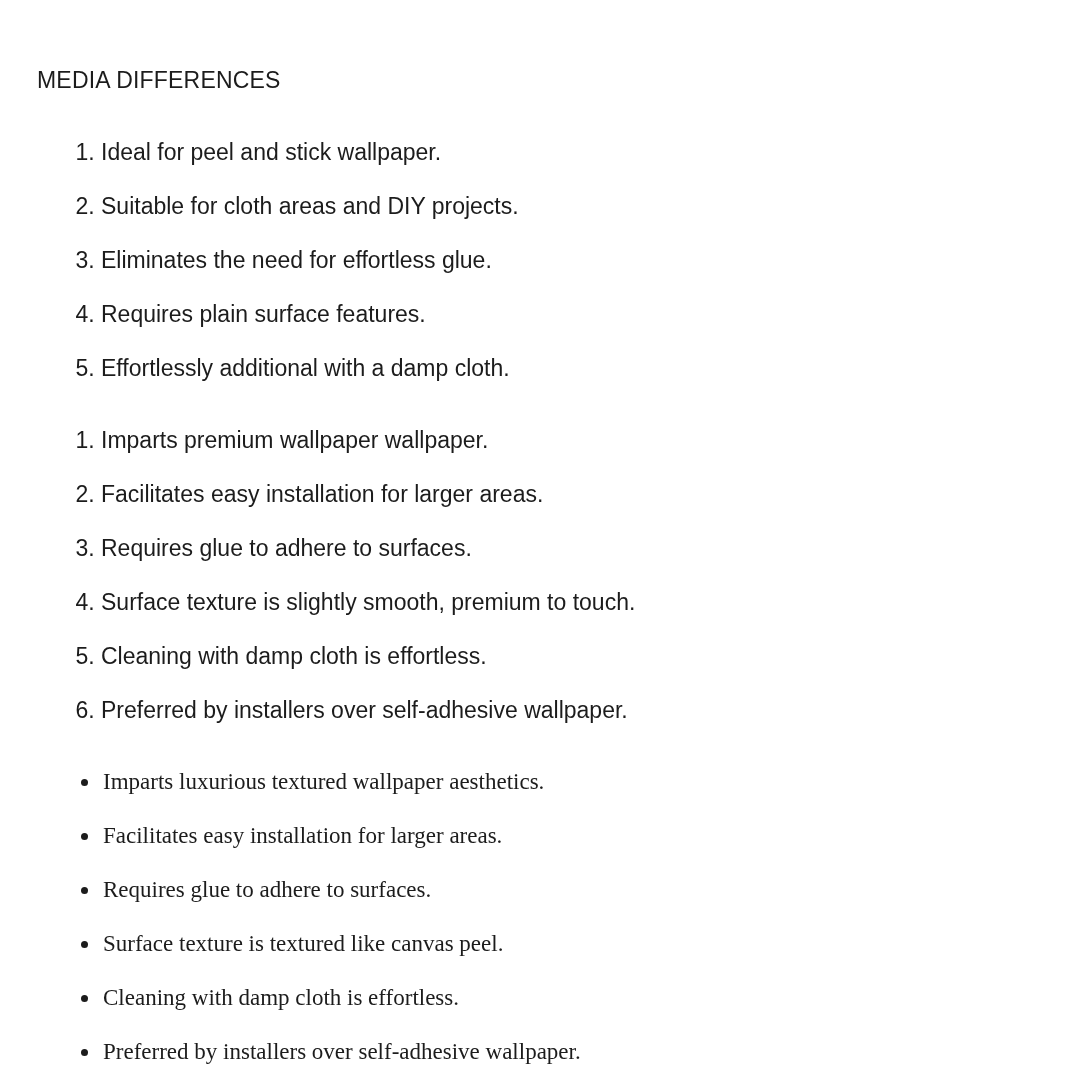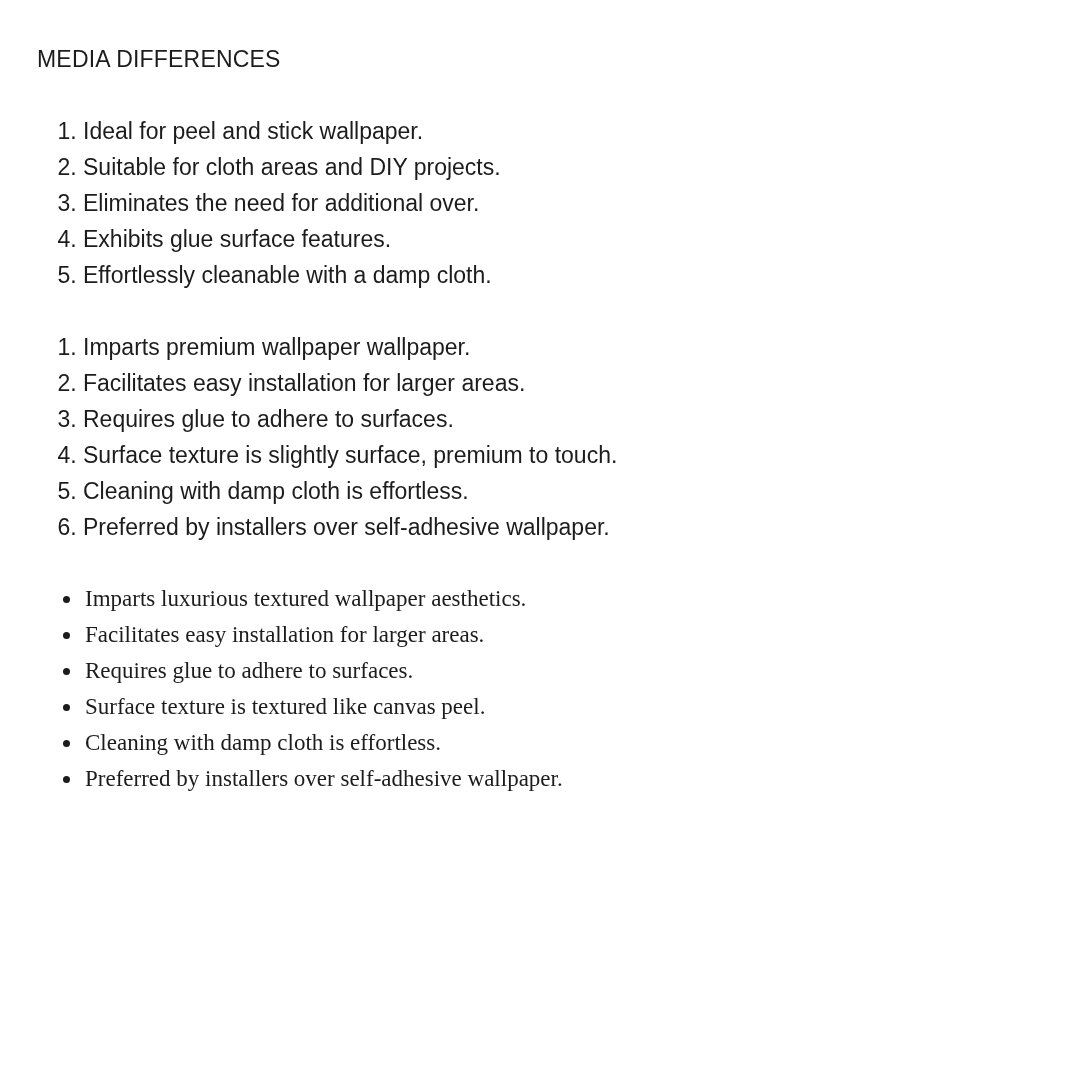--- a/index.html
+++ b/index.html
@@ -12,21 +12,21 @@
     height: 1080px;
     box-sizing: border-box;
     font-family: "Liberation Sans", "DejaVu Sans", sans-serif;
     font-size: 23px;
     line-height: 36px;
     color: #1c1c1c;
     -webkit-font-smoothing: antialiased;
   }
   main.doc {
     box-sizing: border-box;
-    padding: 41px 40px 0 37px;
+    padding: 62px 40px 0 37px;
   }
   p.heading {
     margin: 36px 0;
     font-weight: 400;
     letter-spacing: 0.2px;
   }
   p.heading:first-child {
     margin-top: 0;
   }
   ol.doc-list, ul.doc-list {
@@ -37,46 +37,46 @@
     padding-left: 0;
   }
   ul.doc-list li {
     padding-left: 2px;
   }
   ul.doc-list {
     list-style-type: disc;
     font-family: Liberation Serif, serif;
   }
   li {
-    margin: 0;
+    margin: 18px;
   }
 </style>
 </head>
 <body>
 
 <main class="doc">
 
   <p class="heading">MEDIA DIFFERENCES</p>
 
   <section>
     <ol class="doc-list">
       <li>Ideal for peel and stick wallpaper.</li>
       <li>Suitable for cloth areas and DIY projects.</li>
-      <li>Eliminates the need for additional over.</li>
-      <li>Exhibits glue surface features.</li>
-      <li>Effortlessly cleanable with a damp cloth.</li>
+      <li>Eliminates the need for effortless glue.</li>
+      <li>Requires plain surface features.</li>
+      <li>Effortlessly additional with a damp cloth.</li>
     </ol>
   </section>
 
   <section>
     <ol class="doc-list">
       <li>Imparts premium wallpaper wallpaper.</li>
       <li>Facilitates easy installation for larger areas.</li>
       <li>Requires glue to adhere to surfaces.</li>
-      <li>Surface texture is slightly surface, premium to touch.</li>
+      <li>Surface texture is slightly smooth, premium to touch.</li>
       <li>Cleaning with damp cloth is effortless.</li>
       <li>Preferred by installers over self-adhesive wallpaper.</li>
     </ol>
   </section>
 
   <section>
     <ul class="doc-list">
       <li>Imparts luxurious textured wallpaper aesthetics.</li>
       <li>Facilitates easy installation for larger areas.</li>
       <li>Requires glue to adhere to surfaces.</li>

